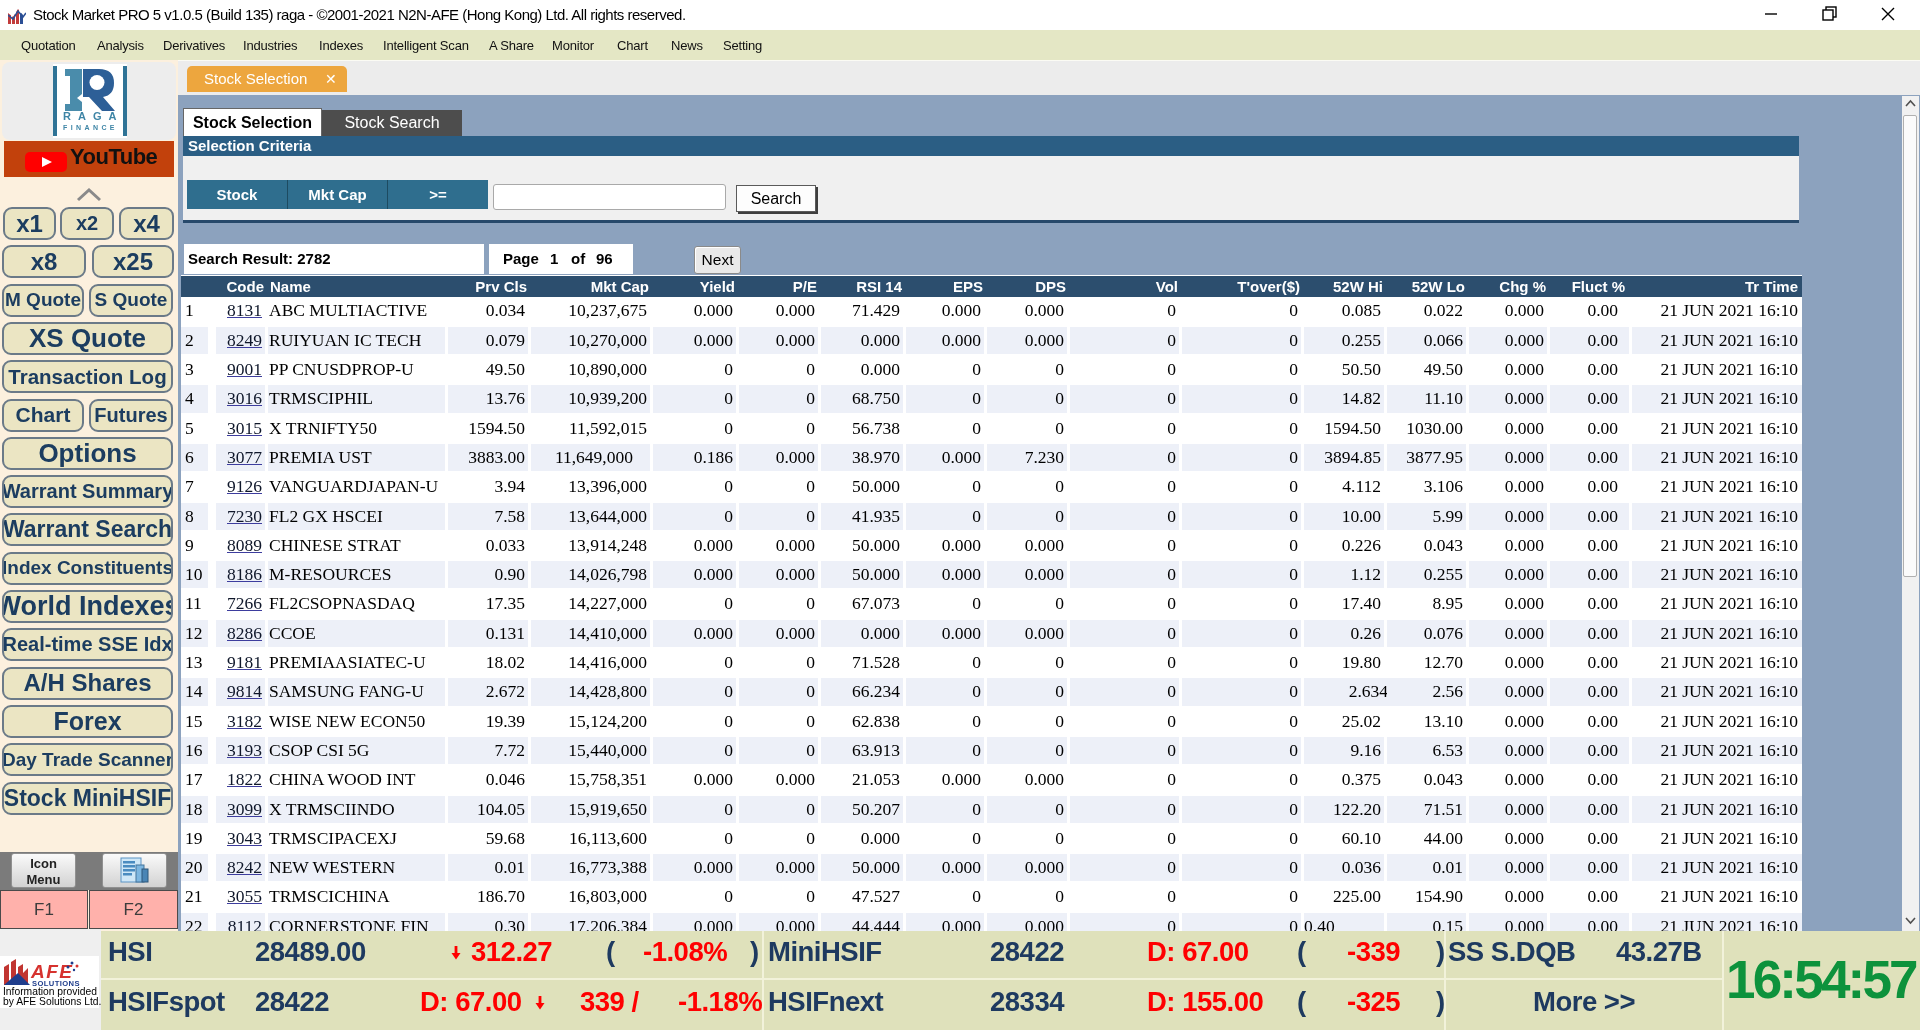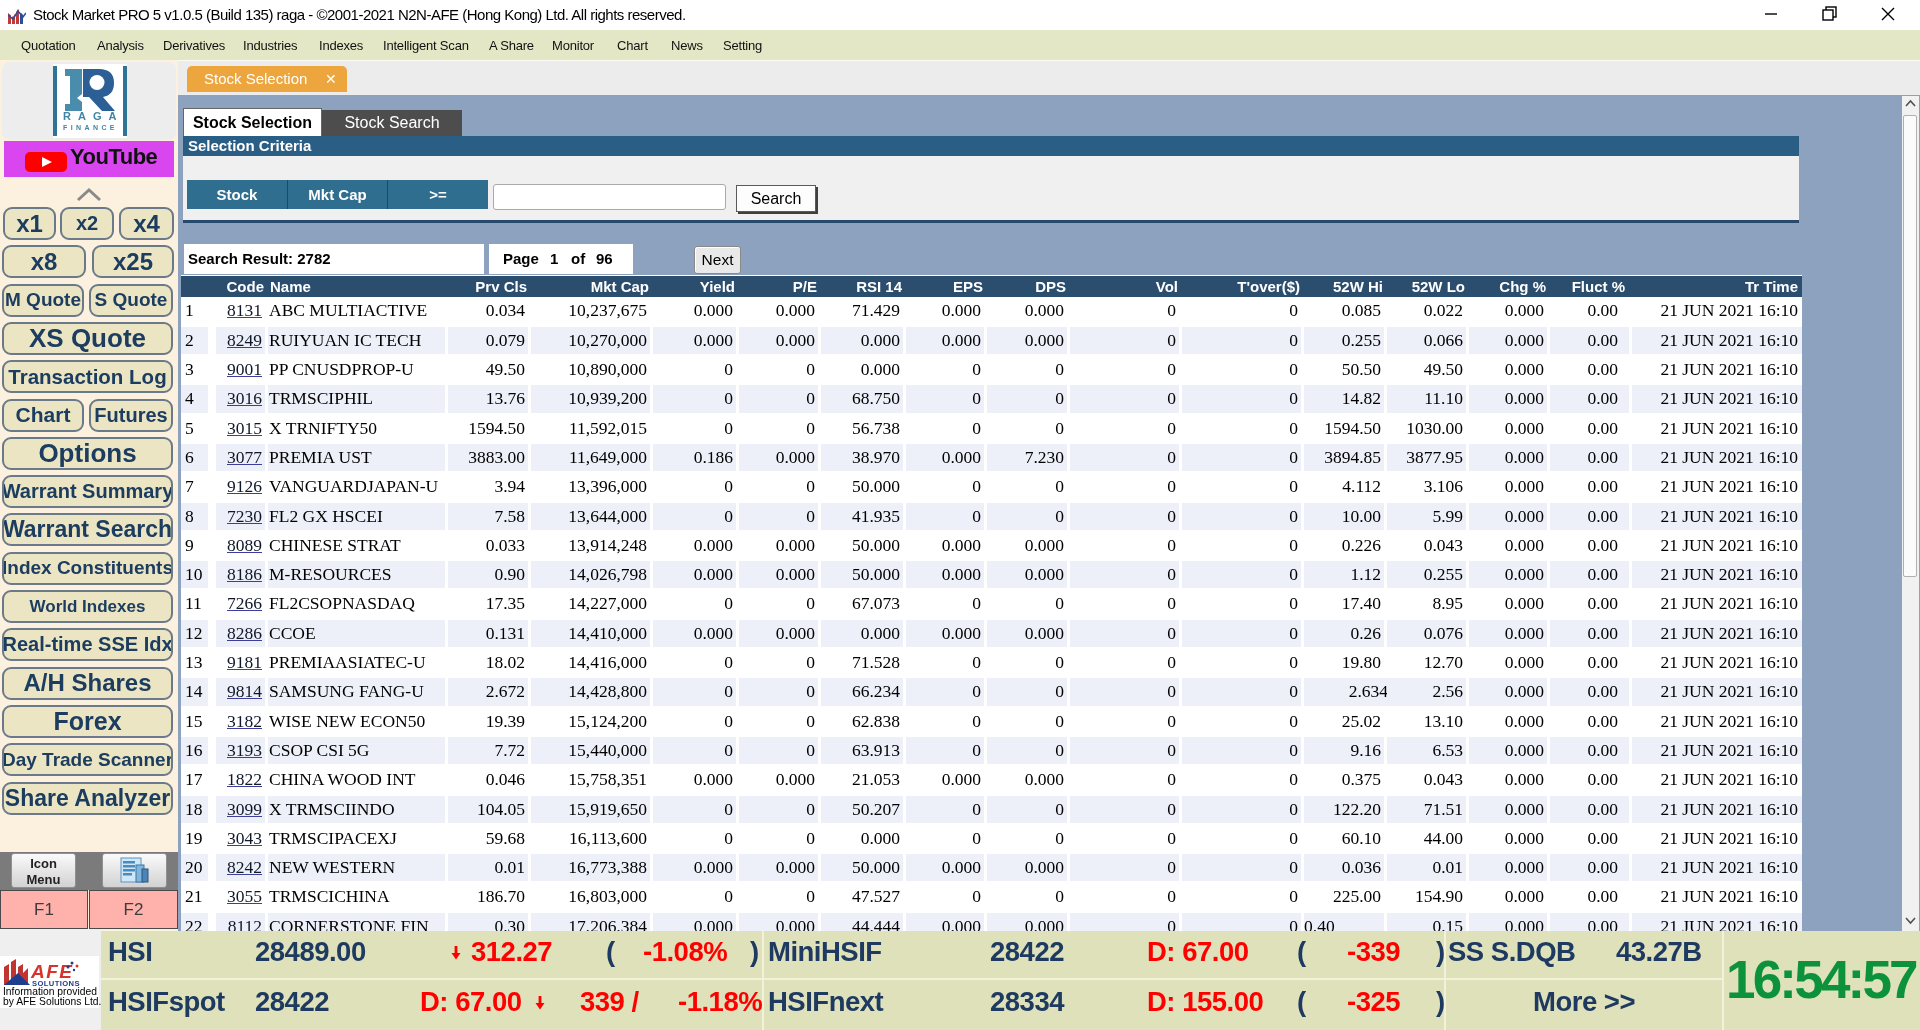--- a/index.html
+++ b/index.html
@@ -4,21 +4,21 @@
 * { margin:0; padding:0; box-sizing:border-box; }
 html,body { width:1920px; height:1030px; overflow:hidden; background:#fff;
   font-family:"Liberation Sans", sans-serif; }
 .abs { position:absolute; }
 #titlebar { position:absolute; left:0; top:0; width:1920px; height:30px; background:#fff; }
 #titlebar .t { position:absolute; left:33px; top:6px; font-size:15px; letter-spacing:-0.5px; color:#000; }
 #menubar { position:absolute; left:0; top:30px; width:1920px; height:30px; background:#e4e7c5; }
 #menubar span { position:absolute; top:8px; font-size:13px; letter-spacing:-0.2px; color:#111; }
 #sidebar { position:absolute; left:0; top:60px; width:178px; height:871px; background:#fcf0de; }
 #logopanel { position:absolute; left:2px; top:2px; width:174px; height:78px; background:#ededed; border-radius:8px; }
-#ytbox { position:absolute; left:4px; top:81px; width:170px; height:36px; background:#d946ef; }
+#ytbox { position:absolute; left:4px; top:81px; width:170px; height:36px; background:#c2410c; }
 .sbtn { position:absolute; height:33px; background:#ebe5c3; border:2px solid #6b7a88; border-radius:9px;
   color:#1c3d60; font-weight:bold; text-align:center; display:flex; align-items:center; justify-content:center; white-space:nowrap; overflow:hidden; }
 #graybar { position:absolute; left:0; top:792px; width:178px; height:38px; background:#7b7b7b; }
 .gbtn { position:absolute; top:1px; height:35px; background:linear-gradient(#fafafa,#d2d2d2); border:1px solid #909090; border-radius:3px; }
 #f1 { position:absolute; left:0px; top:830px; width:88px; height:39px; background:#ffb1ab; border:1px solid #4a4a4a; color:#3c3c3c; font-size:17px; text-align:center; line-height:37px; }
 #f2 { position:absolute; left:89px; top:830px; width:89px; height:39px; background:#ffb1ab; border:1px solid #4a4a4a; color:#3c3c3c; font-size:17px; text-align:center; line-height:37px; }
 #afearea { position:absolute; left:0; top:929px; width:101px; height:101px; background:#efefef; }
 #afebox { position:absolute; left:0px; top:27px; width:99px; height:52px; background:#fff; }
 #content { position:absolute; left:178px; top:60px; width:1742px; height:871px; background:#8ca2be; }
 #graystrip { position:absolute; left:0; top:0; width:1742px; height:35px; background:#ececec; border-top:1px solid #fbfbf4; }
@@ -117,26 +117,26 @@
 <div class="sbtn" style="left:2px;top:223.6px;width:82px;font-size:19px;">M Quote</div>
 <div class="sbtn" style="left:89px;top:223.6px;width:84px;font-size:19px;">S Quote</div>
 <div class="sbtn" style="left:2px;top:261.9px;width:171px;font-size:26px;">XS Quote</div>
 <div class="sbtn" style="left:2px;top:300.2px;width:171px;font-size:20.5px;">Transaction Log</div>
 <div class="sbtn" style="left:2px;top:338.5px;width:82px;font-size:21px;">Chart</div>
 <div class="sbtn" style="left:89px;top:338.5px;width:84px;font-size:20px;">Futures</div>
 <div class="sbtn" style="left:2px;top:376.79999999999995px;width:171px;font-size:26px;">Options</div>
 <div class="sbtn" style="left:2px;top:415.09999999999997px;width:171px;font-size:20px;">Warrant Summary</div>
 <div class="sbtn" style="left:2px;top:453.4px;width:171px;font-size:23px;">Warrant Search</div>
 <div class="sbtn" style="left:2px;top:491.7px;width:171px;font-size:19px;">Index Constituents</div>
-<div class="sbtn" style="left:2px;top:530.0px;width:171px;font-size:17px;">World Indexes</div>
+<div class="sbtn" style="left:2px;top:530.0px;width:171px;font-size:27px;">World Indexes</div>
 <div class="sbtn" style="left:2px;top:568.3px;width:171px;font-size:20px;">Real-time SSE Idx</div>
 <div class="sbtn" style="left:2px;top:606.5999999999999px;width:171px;font-size:24px;">A/H Shares</div>
 <div class="sbtn" style="left:2px;top:644.9px;width:171px;font-size:25px;">Forex</div>
 <div class="sbtn" style="left:2px;top:683.1999999999999px;width:171px;font-size:19px;">Day Trade Scanner</div>
-<div class="sbtn" style="left:2px;top:721.5px;width:171px;font-size:23px;">Share Analyzer</div>
+<div class="sbtn" style="left:2px;top:721.5px;width:171px;font-size:23px;">Stock MiniHSIF</div>
  <div id="graybar">
   <div class="gbtn" style="left:11px;width:65px;color:#222;font-weight:bold;font-size:13px;text-align:center;line-height:16px;padding-top:2px;">Icon<br>Menu</div>
   <div class="gbtn" style="left:102px;width:65px;">
    <svg style="position:absolute;left:17px;top:3px;" width="30" height="28" viewBox="0 0 30 28">
     <rect x="1" y="1" width="20" height="24" fill="#cfe7f7" stroke="#5a93c4"></rect>
     <rect x="3" y="4" width="12" height="2.5" fill="#4a8bc0"></rect>
     <rect x="3" y="8" width="12" height="2.5" fill="#4a8bc0"></rect>
     <rect x="3" y="12" width="12" height="2.5" fill="#4a8bc0"></rect>
     <rect x="3" y="16" width="9" height="2.5" fill="#4a8bc0"></rect>
     <rect x="16" y="8" width="8" height="17" fill="#7db6e0" stroke="#44759c"></rect>
@@ -295,21 +295,21 @@
     <span class="td " style="left:1206px;width:79px;text-align:right;padding-right:3px;">1030.00</span>
     <span class="td " style="left:1288px;width:78px;text-align:right;padding-right:3px;">0.000</span>
     <span class="td " style="left:1369px;width:79px;text-align:right;padding-right:11px;">0.00</span>
     <span class="td " style="left:1451px;width:170px;text-align:right;padding-right:4px;">21 JUN 2021 16:10</span>
   </div>
 <div class="tr shade" style="top:443.9px;height:27.3px;">
     <span class="td " style="left:0px;width:27px;text-align:left;padding-left:4px;">6</span>
     <span class="td lk" style="left:35px;width:49px;text-align:right;padding-right:3px;"><u>3077</u></span>
     <span class="td " style="left:87px;width:177px;text-align:left;padding-left:1px;">PREMIA UST</span>
     <span class="td " style="left:267px;width:80px;text-align:right;padding-right:3px;">3883.00</span>
-    <span class="td " style="left:350px;width:119px;text-align:right;padding-right:3px;">11,649,000</span>
+    <span class="td " style="left:350px;width:119px;text-align:right;padding-right:17px;">11,649,000</span>
     <span class="td " style="left:472px;width:83px;text-align:right;padding-right:3px;">0.186</span>
     <span class="td " style="left:558px;width:79px;text-align:right;padding-right:3px;">0.000</span>
     <span class="td " style="left:640px;width:82px;text-align:right;padding-right:3px;">38.970</span>
     <span class="td " style="left:725px;width:78px;text-align:right;padding-right:3px;">0.000</span>
     <span class="td " style="left:806px;width:80px;text-align:right;padding-right:3px;">7.230</span>
     <span class="td " style="left:889px;width:109px;text-align:right;padding-right:3px;">0</span>
     <span class="td " style="left:1001px;width:119px;text-align:right;padding-right:3px;">0</span>
     <span class="td " style="left:1123px;width:80px;text-align:right;padding-right:3px;">3894.85</span>
     <span class="td " style="left:1206px;width:79px;text-align:right;padding-right:3px;">3877.95</span>
     <span class="td " style="left:1288px;width:78px;text-align:right;padding-right:3px;">0.000</span>

